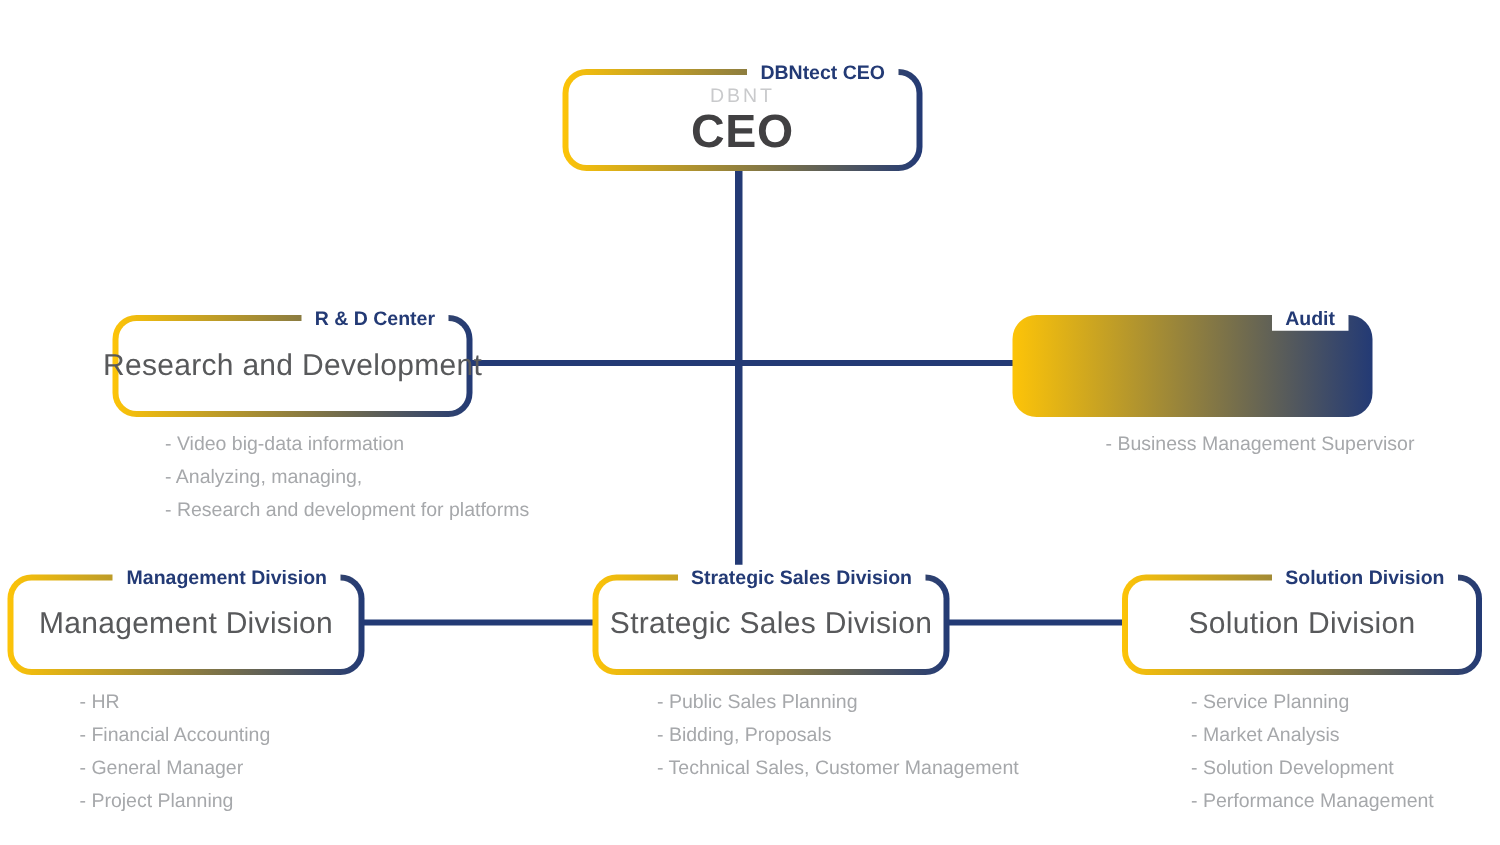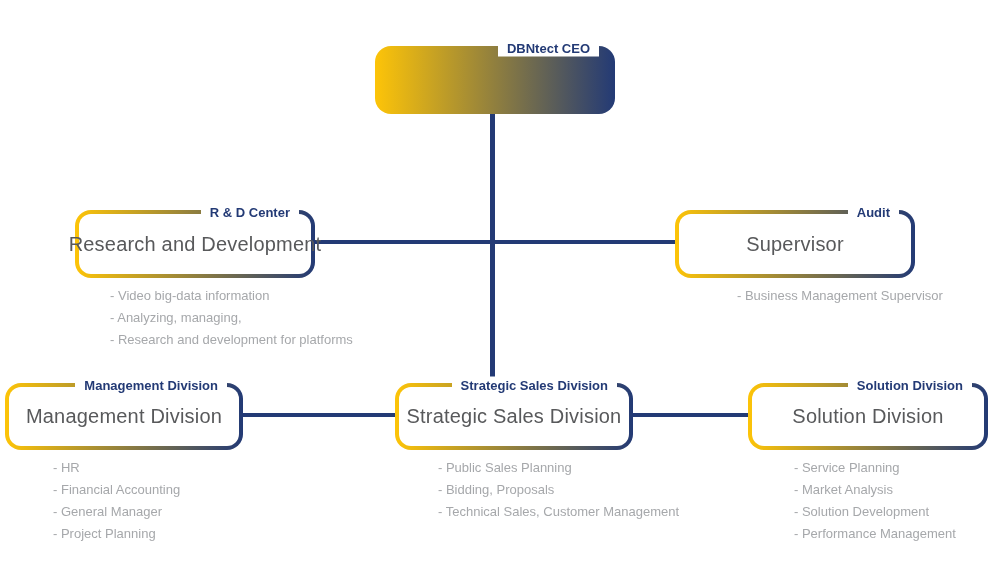--- a/index.html
+++ b/index.html
@@ -94,34 +94,35 @@
 <body>
 
 <div class="canvas">
 
   <div class="line line-v"></div>
   <div class="line line-h1"></div>
   <div class="line line-h2a"></div>
   <div class="line line-h2b"></div>
 
   <div class="node n-ceo">
+    <div class="node-inner">
+      <div class="node-subtitle">DBNT</div>
+      <div class="node-maintitle">CEO</div>
+    </div>
     <span class="node-tag">DBNtect CEO</span>
   </div>
 
   <div class="node n-rnd">
     <div class="node-inner">
       <div class="node-title">Research and Development</div>
     </div>
     <span class="node-tag">R &amp; D Center</span>
   </div>
 
   <div class="node n-sup">
-    <div class="node-inner">
-      <div class="node-title">Supervisor</div>
-    </div>
     <span class="node-tag">Audit</span>
   </div>
 
   <div class="node n-mgmt">
     <div class="node-inner">
       <div class="node-title">Management Division</div>
     </div>
     <span class="node-tag">Management Division</span>
   </div>
 

